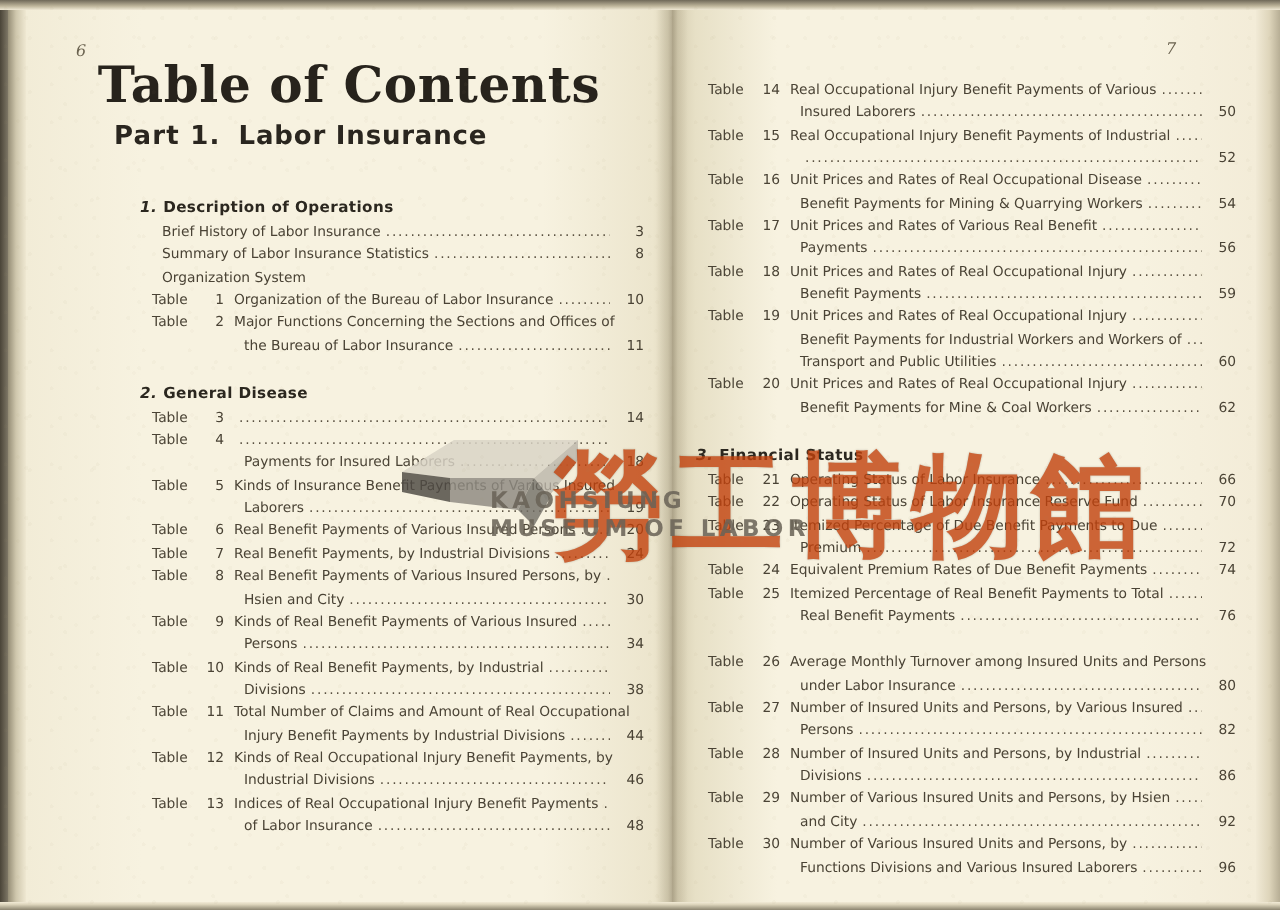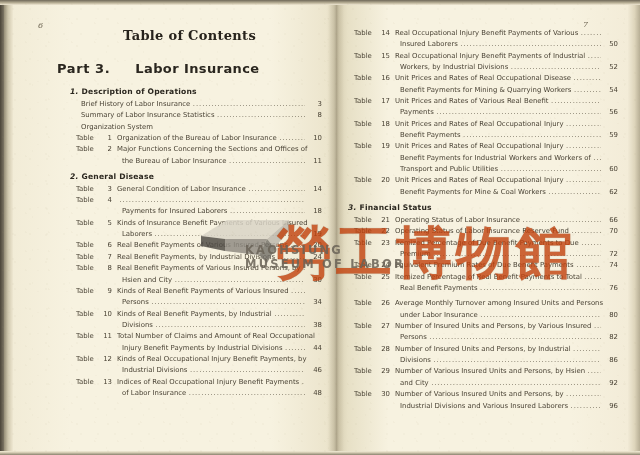--- a/index.html
+++ b/index.html
@@ -37,38 +37,38 @@
       radial-gradient(circle at 31% 88%,rgba(160,146,108,.12) 0 1px,transparent 1px),
       radial-gradient(circle at 88% 58%,rgba(160,146,108,.13) 0 1px,transparent 1px);
     background-size:23px 19px,31px 27px,17px 25px,29px 21px,37px 33px;}
 
   
   .folio{position:absolute;font-size:8px;font-style:italic;color:#6b6350;
          font-family:"DejaVu Serif","Liberation Serif",serif;}
   .folio-l{left:38px;top:21px;}
   .folio-r{left:583px;top:20px;}
 
-  .doc-title{position:absolute;left:28px;top:28px;width:323px;text-align:center;
+  .doc-title{position:absolute;left:13px;top:28px;width:323px;text-align:center;
     font-family:"DejaVu Serif","Liberation Serif",serif;
-    font-size:13px;font-weight:700;color:#27231c;letter-spacing:.3px;}
+    font-size:25px;font-weight:700;color:#27231c;letter-spacing:.3px;}
 
   .part-head{position:absolute;left:57px;top:61px;
     font-size:13px;font-weight:700;color:#2a261f;letter-spacing:.4px;}
   .part-head .pnum{letter-spacing:.6px;}
-  .part-head .ptitle{margin-left:25px;}
+  .part-head .ptitle{margin-left:9px;}
 
   .sec-head{font-size:7.6px;font-weight:700;color:#2b271f;letter-spacing:.2px;
             margin:0 0 1.5px 0;white-space:nowrap;}
   .sec-head .snum{font-style:italic;font-weight:700;margin-right:3px;}
 
   .col{position:absolute;color:#4a4335;font-size:6.9px;line-height:11.35px;}
   .col-left{left:60px;top:86px;width:262px;}
   .col-right{left:348px;top:28px;width:270px;}
 
-  .sec{margin-bottom:4px;}
+  .sec{margin-bottom:4px;margin-top:12px;}
   .sec-left-pad{padding-left:10px;}
 
   
   .entry{display:flex;align-items:baseline;white-space:nowrap;}
   .entry .lbl{display:flex;}
   .tbl-word{display:inline-block;width:25px;flex:none;}
   .tbl-num{display:inline-block;width:16px;flex:none;text-align:right;
            padding-right:5px;box-sizing:border-box;}
   .txt{white-space:nowrap;}
   .dots{flex:1 1 auto;overflow:hidden;white-space:nowrap;margin:0 2px 0 2.5px;
@@ -102,21 +102,21 @@
   <div class="edge-right"></div>
   <div class="edge-top"></div>
   <div class="edge-bottom"></div>
 
   <div class="folio folio-l">6</div>
   <div class="folio folio-r">7</div>
 
   <div class="doc-title">Table of Contents</div>
 
   <div class="part-head">
-    <span class="pnum">Part 3.</span><span class="ptitle">Labor Insurance</span>
+    <span class="pnum">Part 1.</span><span class="ptitle">Labor Insurance</span>
   </div>
 
   <div class="col col-left">
       <div class="sec sec-left-pad">
         <div class="sec-head"><span class="snum">1.</span><span>Description of Operations</span></div>
         <div style="padding-left: 6px;">
           <div class="entry plain">
             <span class="lbl">
               <span class="txt">Brief History of Labor Insurance</span>
             </span>
@@ -161,21 +161,20 @@
           </div>
         </div>
       </div>
       <div class="sec sec-left-pad">
         <div class="sec-head"><span class="snum">2.</span><span>General Disease</span></div>
         <div style="padding-left: 6px;">
           <div class="entry">
             <span class="lbl">
               <span class="tbl-word">Table</span>
               <span class="tbl-num">3</span>
-              <span class="txt">General Condition of Labor Insurance</span>
             </span>
             <span class="dots">............................................................................................................................................</span>
             <span class="pg">14</span>
           </div>
           <div class="entry">
             <span class="lbl">
               <span class="tbl-word">Table</span>
               <span class="tbl-num">4</span>
             </span>
             <span class="dots">............................................................................................................................................</span>
@@ -325,21 +324,20 @@
           <div class="entry">
             <span class="lbl">
               <span class="tbl-word">Table</span>
               <span class="tbl-num">15</span>
               <span class="txt">Real Occupational Injury Benefit Payments of Industrial</span>
             </span>
             <span class="dots">............................................................................................................................................</span>
             <span class="pg"></span>
           </div>
           <div class="cont">
-            <span class="txt">Workers, by Industrial Divisions</span>
             <span class="dots">............................................................................................................................................</span>
             <span class="pg">52</span>
           </div>
           <div class="entry">
             <span class="lbl">
               <span class="tbl-word">Table</span>
               <span class="tbl-num">16</span>
               <span class="txt">Unit Prices and Rates of Real Occupational Disease</span>
             </span>
             <span class="dots">............................................................................................................................................</span>
@@ -534,21 +532,21 @@
           <div class="entry">
             <span class="lbl">
               <span class="tbl-word">Table</span>
               <span class="tbl-num">30</span>
               <span class="txt">Number of Various Insured Units and Persons, by</span>
             </span>
             <span class="dots">............................................................................................................................................</span>
             <span class="pg"></span>
           </div>
           <div class="cont">
-            <span class="txt">Industrial Divisions and Various Insured Laborers</span>
+            <span class="txt">Functions Divisions and Various Insured Laborers</span>
             <span class="dots">............................................................................................................................................</span>
             <span class="pg">96</span>
           </div>
         </div>
       </div>
     </div>
 
   <svg class="wm wm-logo" viewBox="0 0 96 60">
     <polygon points="4,30 30,14 92,14 70,33 28,33" fill="#d9d4c6" opacity=".95"></polygon>
     <polygon points="4,30 28,33 28,45 4,40" fill="#4f4b45" opacity=".95"></polygon>

